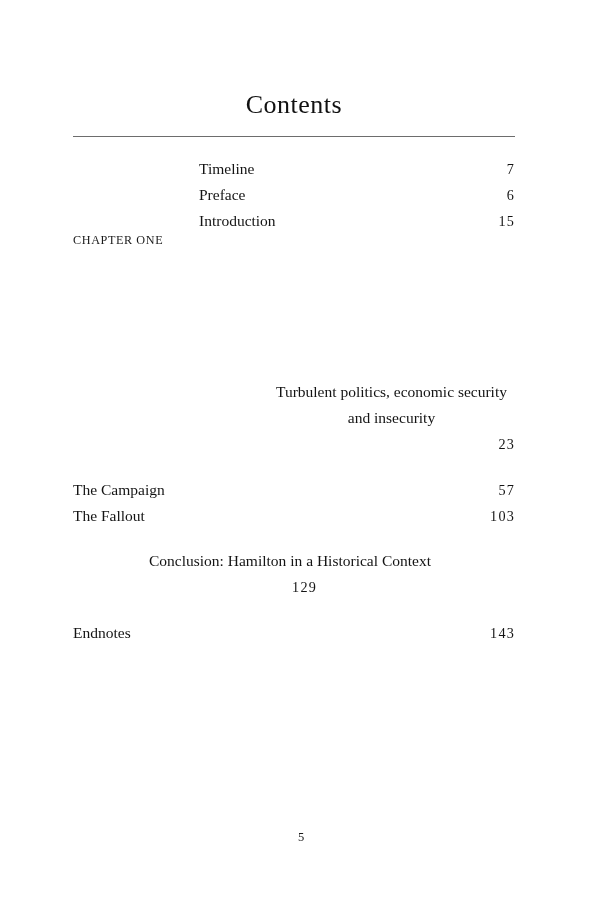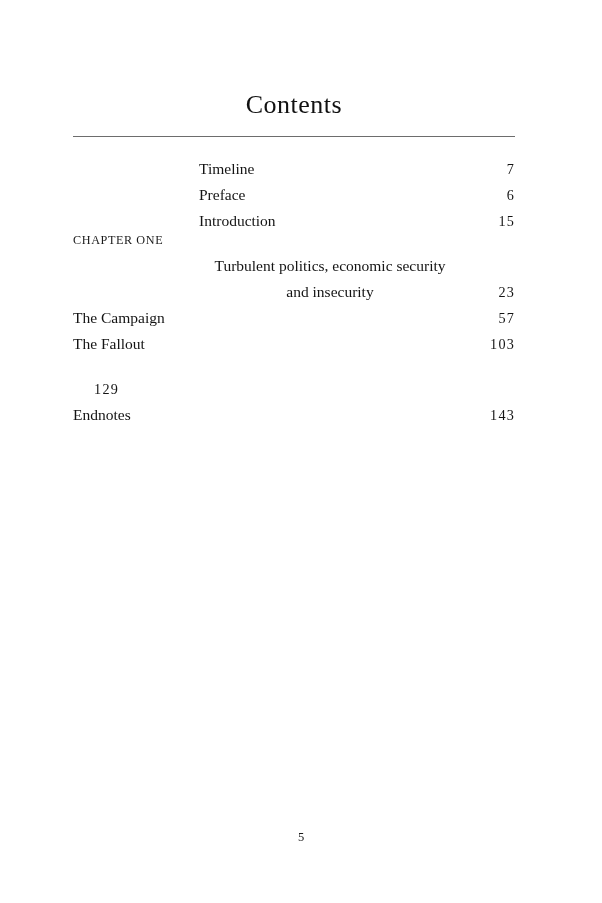--- a/index.html
+++ b/index.html
@@ -49,20 +49,21 @@
   }
   .toc-row {
     display: flex;
     align-items: center;
     font-size: 15.5px;
     line-height: 26px;
     min-height: 26px;
   }
   .toc-row.gap-before {
     margin-top: 19px;
+    flex-direction: column;
   }
   .col-label {
     width: 126px;
     flex: 0 0 126px;
     font-variant: small-caps;
     font-size: 12.2px;
     letter-spacing: 0.6px;
     color: #1a1a1a;
     text-transform: uppercase;
   }
@@ -152,20 +153,21 @@
         <span class="col-title">The Campaign</span>
         <span class="col-page">57</span>
       </div>
 
       <div class="toc-row">
         <span class="col-title">The Fallout</span>
         <span class="col-page">103</span>
       </div>
 
       <div class="toc-row gap-before">
+        <span class="col-title wide">Conclusion: Hamilton in a Historical Context</span>
         <span class="col-page">129</span>
       </div>
 
       <div class="toc-row">
         <span class="col-title wide">Endnotes</span>
         <span class="col-page">143</span>
       </div>
 
     </div>
   </div>

